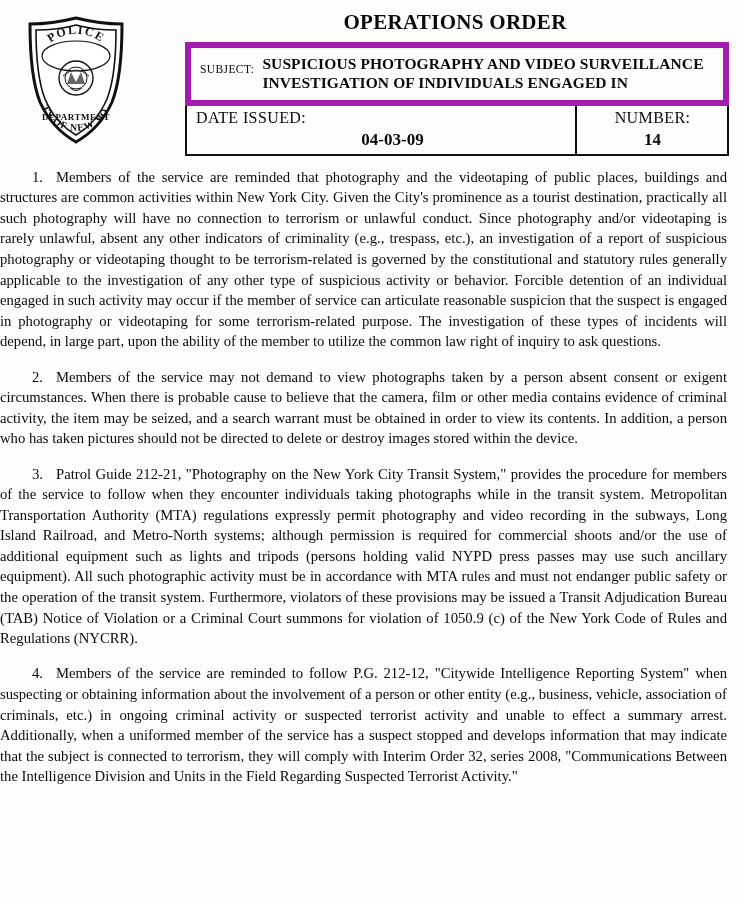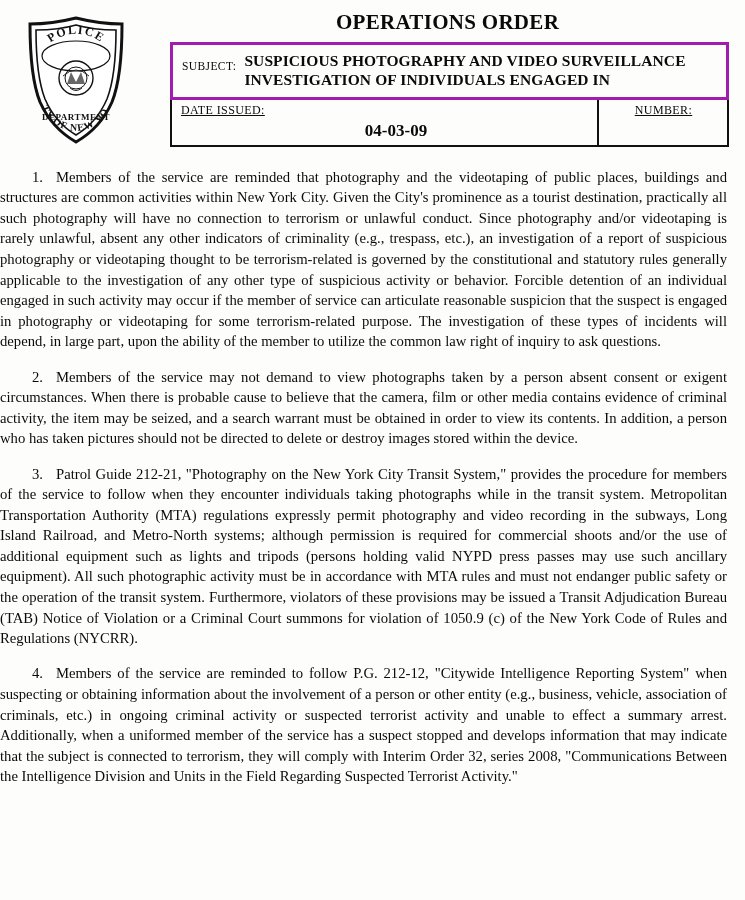--- a/index.html
+++ b/index.html
@@ -31,35 +31,35 @@
     position: absolute;
     left: 22px;
     top: 16px;
     width: 108px;
     height: 128px;
   }
   .badge svg { display: block; }
 
   .header-right {
     position: absolute;
-    left: 162px;
+    left: 177px;
     top: 10px;
     right: 16px;
     padding-left: 8px;
   }
   .op-order-title {
     text-align: center;
     font-weight: bold;
     font-size: 21px;
     letter-spacing: 0.3px;
     margin-left: -4px;
     margin-bottom: 7px;
   }
   .box {
-    border: 3px solid #a21caf;
+    border: 6px solid #a21caf;
     box-sizing: border-box;
   }
   .subject-box {
     padding: 6px 8px 7px 9px;
     display: flex;
     align-items: flex-start;
     min-height: 52px;
   }
   .subject-label {
     font-size: 11.5px;
@@ -83,27 +83,26 @@
   }
   .meta-cell {
     padding: 3px 8px 4px 9px;
     box-sizing: border-box;
   }
   .meta-date {
     flex: 1 1 auto;
     border-right: 2px solid #111;
   }
   .meta-num {
-    width: 128px;
+    width: 150px;
     text-align: center;
   }
   .meta-label {
-    font-size: 12px;
+    font-size: 16px;
     letter-spacing: 0.4px;
-    text-decoration: underline;
   }
   .meta-value {
     font-weight: bold;
     font-size: 17px;
     text-align: center;
     padding-top: 3px;
   }
   .meta-date .meta-value { text-align: center; padding-left: 22px; }
 
   
@@ -171,20 +170,21 @@
         </div>
       </div>
 
       <div class="meta-row">
         <div class="meta-cell meta-date">
           <div class="meta-label">DATE ISSUED:</div>
           <div class="meta-value">04-03-09</div>
         </div>
         <div class="meta-cell meta-num">
           <div class="meta-label">NUMBER:</div>
+          <div class="meta-value">14</div>
         </div>
       </div>
     </div>
   </div>
 
   <div class="body-text">
 
     <p class="para">
       <span class="num">1.</span><span>Members of the service are reminded that photography and the videotaping of public places, buildings and structures are common activities within New York City. Given the City's prominence as a tourist destination, practically all such photography will have no connection to terrorism or unlawful conduct. Since photography and/or videotaping is rarely unlawful, absent any other indicators of criminality (e.g., trespass, etc.), an investigation of a report of suspicious photography or videotaping thought to be terrorism-related is governed by the constitutional and statutory rules generally applicable to the investigation of any other type of suspicious activity or behavior. Forcible detention of an individual engaged in such activity may occur if the member of service can articulate reasonable suspicion that the suspect is engaged in photography or videotaping for some terrorism-related purpose. The investigation of these types of incidents will depend, in large part, upon the ability of the member to utilize the common law right of inquiry to ask questions.</span>
     </p>

